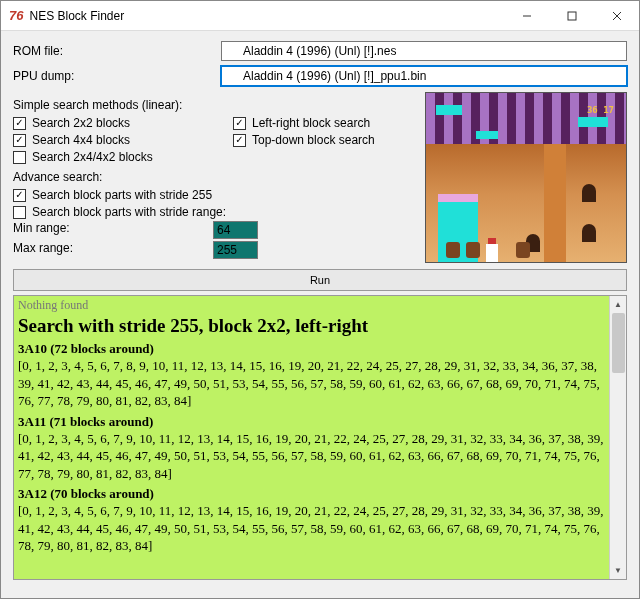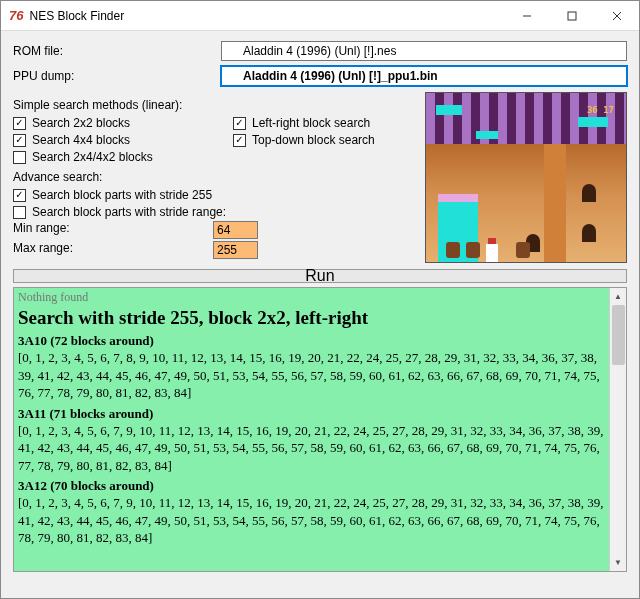--- a/index.html
+++ b/index.html
@@ -56,21 +56,20 @@
     height: 20px;
     border: 1px solid #777;
     padding: 0 21px;
     background: #fff;
     font-family: inherit;
     font-size: 12px;
   }
   .form-area input.focused {
     border: 1px solid #0078d7;
     outline: 1px solid #0078d7;
-    font-weight: bold;
   }
   .options-row {
     display: flex;
     padding: 2px 12px 0 12px;
     gap: 12px;
   }
   .options-left {
     width: 400px;
   }
   .heading {
@@ -109,21 +108,21 @@
     display: grid;
     grid-template-columns: 200px 45px;
     row-gap: 2px;
     margin-top: 2px;
   }
   .ranges input {
     height: 18px;
     border: 1px solid #777;
     padding: 0 3px;
     font-size: 12px;
-    background: #fdba74;
+    background: #0f766e;
   }
   .preview {
     width: 218px;
     height: 171px;
     border: 1px solid #555;
     position: relative;
     overflow: hidden;
     background: linear-gradient(to bottom, #7a3a7a 0%, #7a3a7a 30%, #b86a2c 30%, #d49050 60%, #e6b070 100%);
   }
   .preview .stripes {
@@ -162,32 +161,32 @@
     content:""; position:absolute; top:-6px; left:2px; width:8px; height:6px; background:#c33;
   }
   .preview .barrel {
     position:absolute; bottom:4px; width:14px; height:16px; background:#7a4520; border-radius:3px;
   }
   .preview .score {
     position:absolute; top:12px; right:12px; color:#f0c040; font-family:monospace; font-size:9px; font-weight:bold;
   }
   .runbtn {
     margin: 6px 12px 4px 12px;
-    height: 14px;
+    height: 22px;
     background: #e8e8e8;
     border: 1px solid #999;
     display: flex;
     align-items: center;
     justify-content: center;
-    font-size: 16px;
+    font-size: 11px;
   }
   .results-wrap {
     margin: 0 12px 10px 12px;
     border: 1px solid #999;
-    background: #86efac;
+    background: #bef264;
     height: 285px;
     overflow: hidden;
     position: relative;
     font-family: Georgia, "Times New Roman", serif;
     font-size: 13px;
   }
   .results-inner {
     padding: 2px 4px;
     width: calc(100% - 17px);
     height: 100%;

